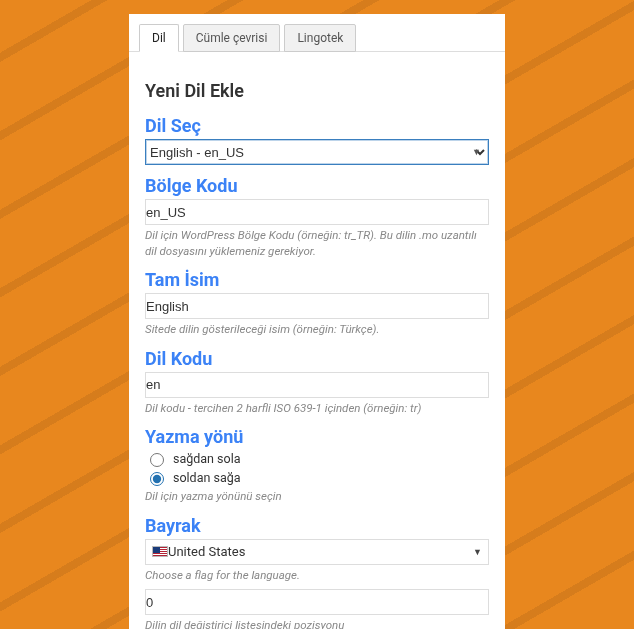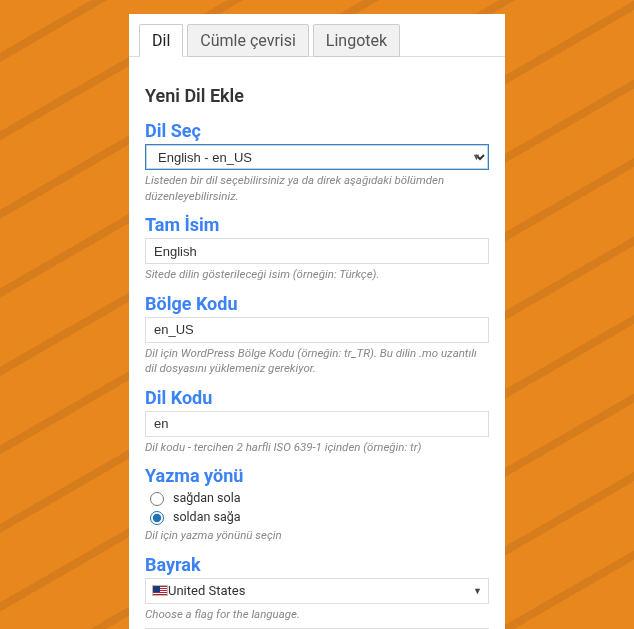--- a/index.html
+++ b/index.html
@@ -26,21 +26,21 @@
   .tabs {
     padding: 10px 10px 0 10px;
     display:flex;
     gap:0;
     border-bottom:1px solid #ddd;
   }
   .tab {
     border:1px solid #ccc;
     background:#f1f1f1;
     padding:6px 12px;
-    font-size:16px;
+    font-size:12px;
     margin-right:4px;
     margin-bottom:-1px;
     color:#555;
     cursor:pointer;
     border-top-left-radius:2px;
     border-top-right-radius:2px;
   }
   .tab.active {
     background:#fff;
     border-bottom:1px solid #fff;
@@ -52,21 +52,21 @@
   .field > label {
     display:block;
     font-size:18px;
     color:#3b82f6;
     margin-bottom:3px;
     padding-top:4px;
     font-weight:bold;
   }
   .input, select.input {
     width:100%;
-    padding:4px 8px;
+    padding:4px 0;
     font-size:13px;
     border:1px solid #ddd;
     background:#fff;
     color:#333;
     height:26px;
   }
   select.sel-highlight {
     border:1px solid #3a7fbf;
     box-shadow:0 0 0 1px #3a7fbf55 inset;
   }
@@ -128,33 +128,32 @@
     <h2 class="title">Yeni Dil Ekle</h2>
 
     <div class="field">
       <label>Dil Seç</label>
       <div class="select-wrap">
         <select class="input sel-highlight">
           <option>English - en_US</option>
         </select>
         <span class="chev">▼</span>
       </div>
-      <div class="help">Listeden bir dil seçebilirsiniz ya da direk aşağıdaki bölümden düzenleyebilirsiniz.</div>
+    </div>
+
+    <div class="field">
+      <label>Bölge Kodu</label>
+      <input class="input" value="en_US" style="">
+      <div class="help">Dil için WordPress Bölge Kodu (örneğin: tr_TR). Bu dilin .mo uzantılı dil dosyasını yüklemeniz gerekiyor.</div>
     </div>
 
     <div class="field">
       <label>Tam İsim</label>
       <input class="input" value="English" style="">
       <div class="help">Sitede dilin gösterileceği isim (örneğin: Türkçe).</div>
-    </div>
-
-    <div class="field">
-      <label>Bölge Kodu</label>
-      <input class="input" value="en_US" style="">
-      <div class="help">Dil için WordPress Bölge Kodu (örneğin: tr_TR). Bu dilin .mo uzantılı dil dosyasını yüklemeniz gerekiyor.</div>
     </div>
 
     <div class="field">
       <label>Dil Kodu</label>
       <input class="input" value="en" style="">
       <div class="help">Dil kodu - tercihen 2 harfli ISO 639-1 içinden (örneğin: tr)</div>
     </div>
 
     <div class="field">
       <label>Yazma yönü</label>

